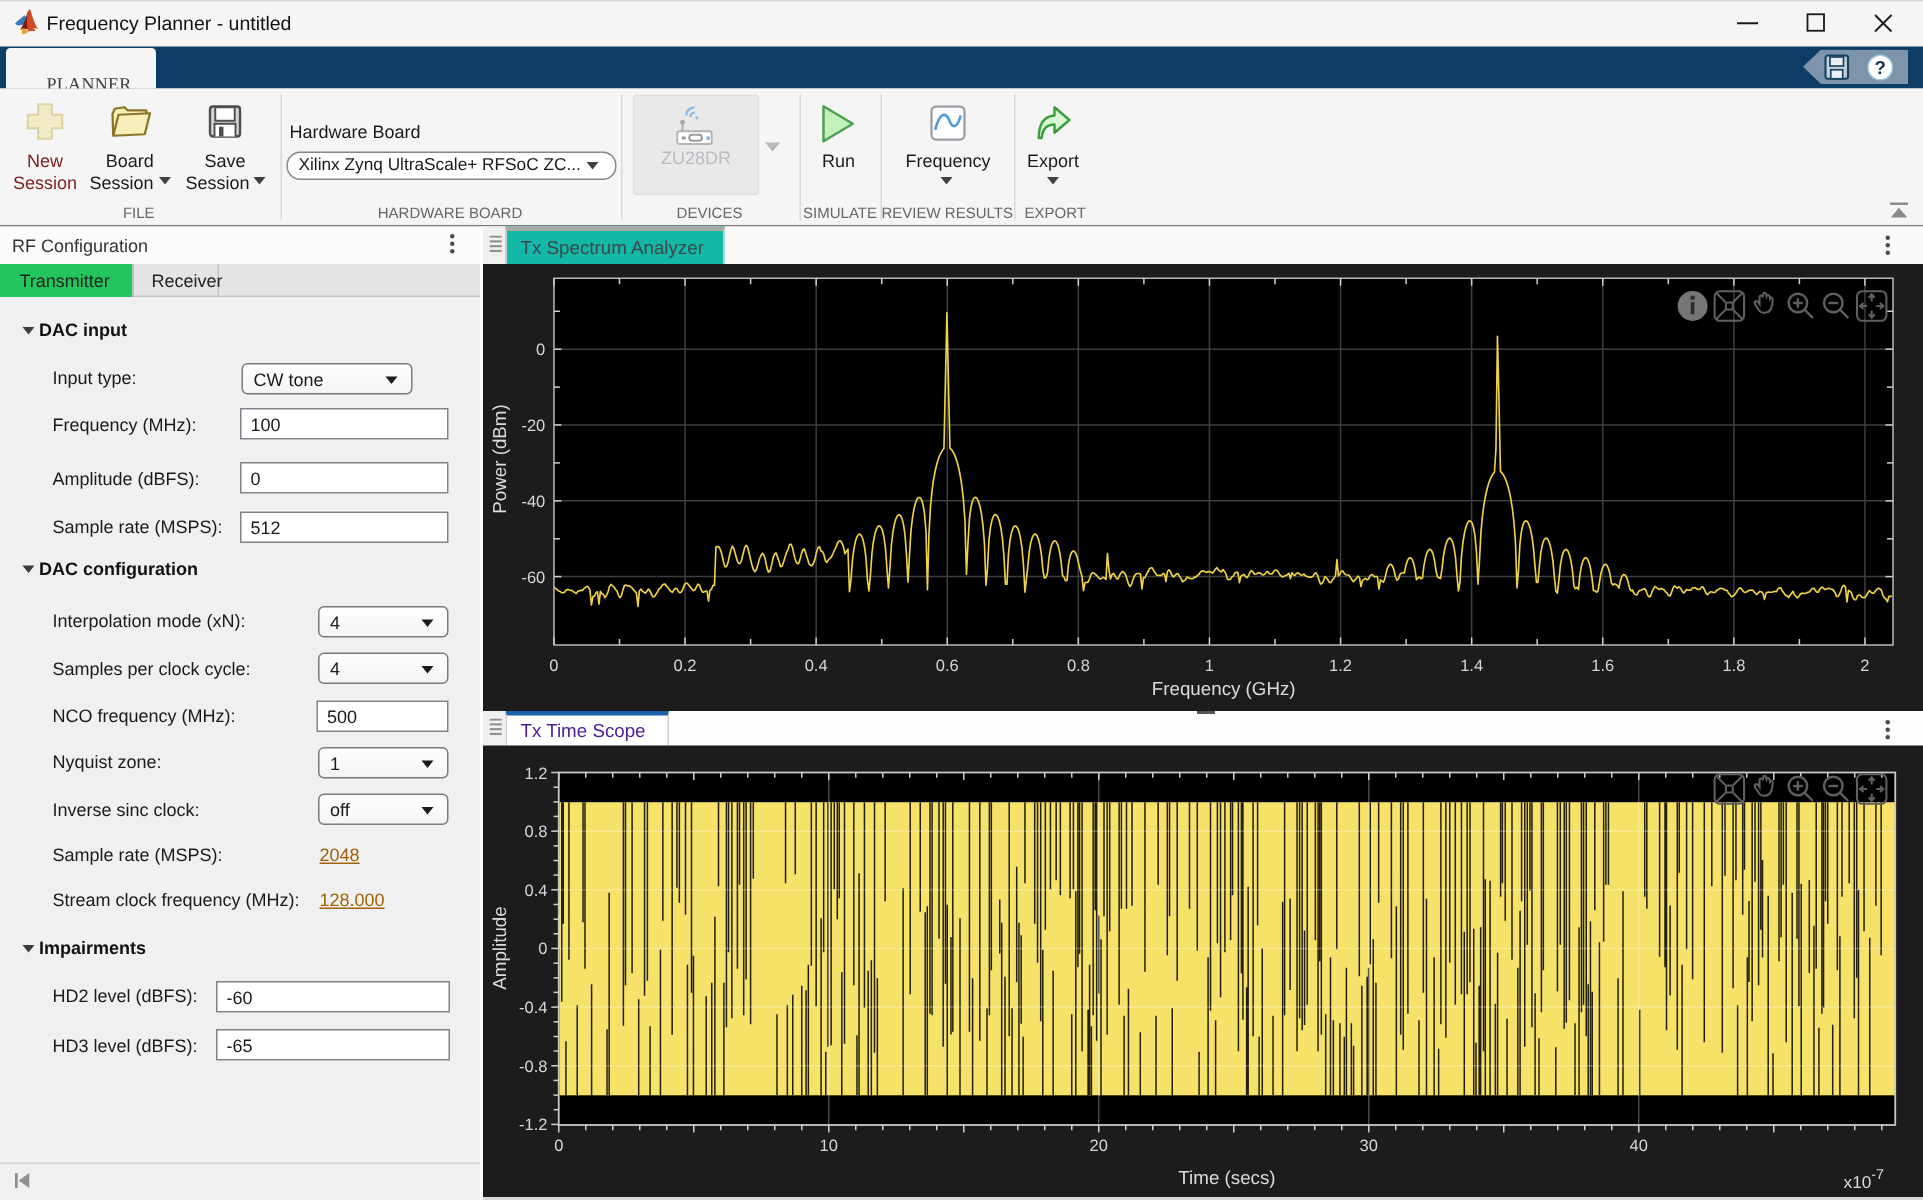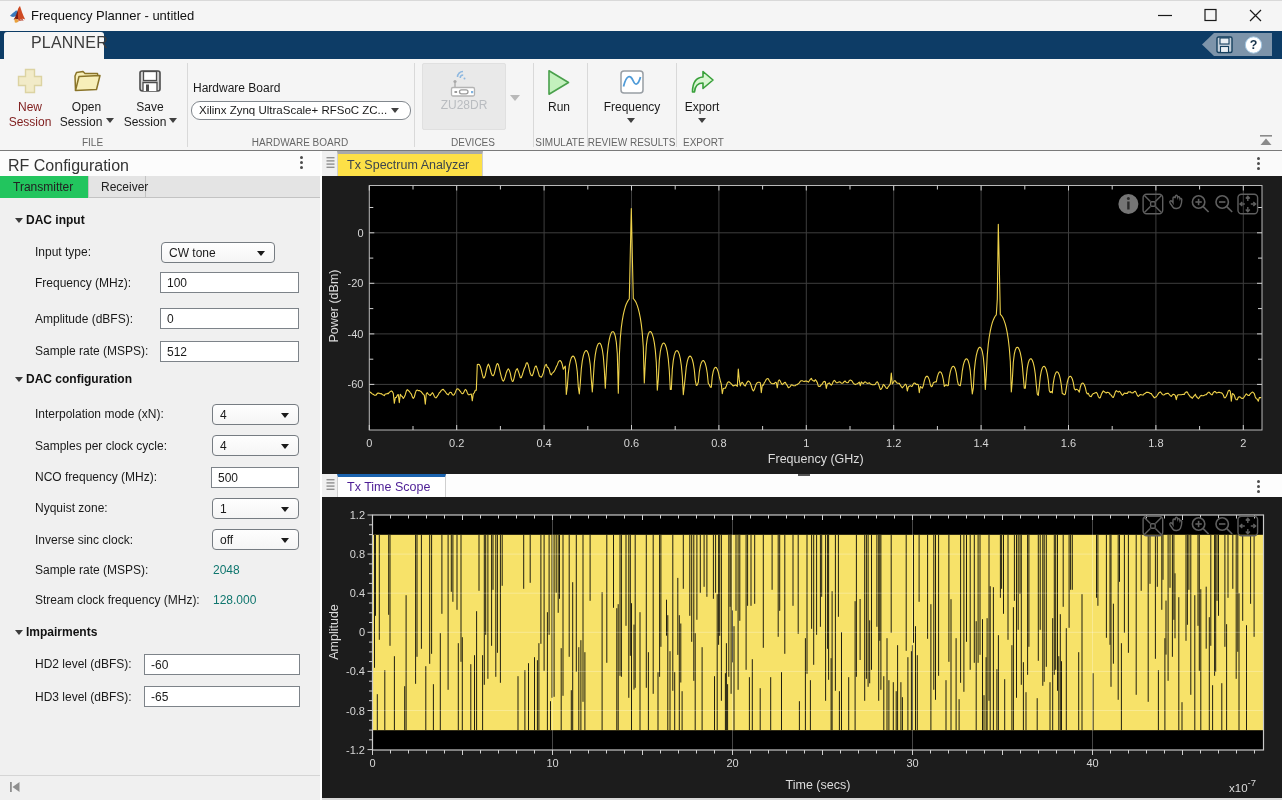--- a/index.html
+++ b/index.html
@@ -8,51 +8,51 @@
   #app { position:relative; width:1282px; height:800px; background:#f0f0f0; }
   .abs { position:absolute; }
 
   
   #titlebar { left:0; top:0; width:1282px; height:31px; background:#f5f5f5; border-top:1px solid #d9d9d9; }
   #title-text { left:31px; top:7.5px; font-size:13px; color:#111; }
 
   
   #bluebar { left:0; top:31px; width:1282px; height:28px; background:#0d3c66; }
   #plannertab { left:4px; top:32px; width:100px; height:27px; background:#f5f5f5; border-radius:3px 3px 0 0; }
-  #plannertab span { position:absolute; left:27px; top:2px; font-size:16px; color:#3c3c3c; letter-spacing:0.2px; }
+  #plannertab span { position:absolute; left:27px; top:17px; font-size:12px; color:#3c3c3c; letter-spacing:0.2px;font-family:Liberation Serif, serif; }
   #qab { left:1202px; top:33px; width:70px; height:23px; background:#7d94aa; clip-path:polygon(12px 0, 100% 0, 100% 100%, 12px 100%, 0 50%); }
 
   
   #toolstrip { left:0; top:59px; width:1282px; height:92px; background:#f5f5f5; border-bottom:1px solid #7a7a7a; }
   .tsep { top:63px; width:1px; height:84px; background:#d9d9d9; }
   .glabel { top:137px; font-size:10px; color:#666; text-align:center; }
   .titem { font-size:12px; color:#1a1a1a; text-align:center; }
   .titem.dis { color:#7f1d1d; }
   .tarrow { width:0; height:0; border-left:4px solid transparent; border-right:4px solid transparent; border-top:5px solid #404040; }
 
   
   #lp-header { left:0; top:151px; width:320px; height:25px; background:#fcfcfc; }
-  #lp-header span { position:absolute; left:8px; top:5.5px; font-size:16px; color:#333; }
+  #lp-header span { position:absolute; left:8px; top:5.5px; font-size:12px; color:#333; }
   #lp-tabs { left:0; top:176px; width:320px; height:22px; background:#e4e4e4; border-bottom:1px solid #c3c3c3; }
   .lp-tab { position:absolute; top:0; height:22px; font-size:12px; color:#222; }
   #lp-body { left:0; top:198px; width:320px; height:577px; background:#f0f0f0; }
   #lp-status { left:0; top:775px; width:320px; height:25px; background:#f0f0f0; border-top:1px solid #d5d5d5; }
   .frm-lab { position:absolute; left:35px; font-size:12px; color:#1a1a1a; }
-  .frm-val { position:absolute; font-size:12px; color:#0f766e; }
+  .frm-val { position:absolute; font-size:12px; color:#a16207;text-decoration:underline; }
   .sect { position:absolute; left:26px; font-size:12px; font-weight:bold; color:#111; }
   .sect-arr { position:absolute; left:15px; width:0; height:0; border-left:4.5px solid transparent; border-right:4.5px solid transparent; border-top:5.5px solid #3c3c3c; }
   .tbox { position:absolute; background:#fff; border:1px solid #7d8389; font-size:12px; color:#1a1a1a; padding-left:6px; display:flex; align-items:center; }
   .combo { position:absolute; background:linear-gradient(#fefefe,#f5f5f5); border:1px solid #767c82; border-radius:4px; font-size:12px; color:#1a1a1a; padding-left:7px; display:flex; align-items:center; }
   .combo:after { content:""; position:absolute; right:9px; top:8px; width:0; height:0; border-left:4.5px solid transparent; border-right:4.5px solid transparent; border-top:5px solid #1a1a1a; }
 
   
   #sep-v { left:320px; top:151px; width:2px; height:649px; background:#fff; }
   #sp-tabs { left:322px; top:151px; width:960px; height:25px; background:#fafafa; }
   #sp-grip { left:322px; top:151px; width:15px; height:25px; background:#f0f0f0; }
-  #sp-tab { left:337px; top:151px; width:146px; height:25px; background:#fde047; border-top:3px solid #a9a9a9; border-left:1px solid #cfcfcf; border-right:1px solid #cfcfcf; }
+  #sp-tab { left:337px; top:151px; width:146px; height:25px; background:#14b8a6; border-top:3px solid #a9a9a9; border-left:1px solid #cfcfcf; border-right:1px solid #cfcfcf; }
   #sp-tab span { position:absolute; left:9px; top:4px; font-size:12.5px; color:#3d454d; }
   #sp-plot { left:322px; top:176px; width:960px; height:298px; background:#1c1c1c; }
   #tp-tabs { left:322px; top:474px; width:960px; height:23px; background:#fdfdfd; }
   #tp-grip { left:322px; top:474px; width:15px; height:23px; background:#f0f0f0; }
   #tp-tab { left:337px; top:474px; width:109px; height:23px; background:#fff; border-top:3px solid #1a62ad; border-left:1px solid #cfcfcf; border-right:1px solid #cfcfcf; }
   #tp-tab span { position:absolute; left:9px; top:3px; font-size:12.5px; color:#4c1d95; }
   #tp-plot { left:322px; top:497px; width:960px; height:301px; background:#1c1c1c; }
   #bottom-line { left:322px; top:798px; width:960px; height:2px; background:#d9d9d9; }
 
   .vdots { position:absolute; width:3px; }
@@ -93,21 +93,21 @@
   <div class="abs" id="toolstrip"></div>
 
   <svg class="abs" style="left:17px;top:68px" width="26" height="26" viewBox="0 0 26 26">
     <path d="M8.5 1.5 h9 v7 h7 v9 h-7 v7 h-9 v-7 h-7 v-9 h7 Z" fill="#f2ebc8" stroke="#dcd3a2" stroke-width="1.4"></path>
   </svg>
   <div class="abs titem dis" style="left:2px;top:100px;width:56px;line-height:14.5px">New<br>Session</div>
   <svg class="abs" style="left:73px;top:69px" width="28" height="24" viewBox="0 0 28 24">
     <path d="M2.5 21.5 L2 7 L3.5 3.5 L10 2.5 L12 4.5 L24.5 4.5 L25 8" fill="#f7efb9" stroke="#8a7428" stroke-width="1.5" stroke-linejoin="round"></path>
     <path d="M2.5 21.5 L6 7.5 L27 6.5 L23.5 20.5 Z" fill="#f7efb9" stroke="#8a7428" stroke-width="1.5" stroke-linejoin="round"></path>
   </svg>
-  <div class="abs titem" style="left:58px;top:100px;width:57px">Open</div>
+  <div class="abs titem" style="left:58px;top:100px;width:57px">Board</div>
   <div class="abs titem" style="left:53px;top:114.5px;width:56px">Session</div>
   <div class="abs tarrow" style="left:106px;top:118px"></div>
   <svg class="abs" style="left:138px;top:69px" width="24" height="24" viewBox="0 0 24 24">
     <path d="M2 4 Q2 2 4 2 L20 2 Q22 2 22 4 L22 20 Q22 22 20 22 L4.5 22 Q2 22 2 19.5 Z" fill="#d6d6d6" stroke="#4d4d4d" stroke-width="1.6"></path>
     <rect x="5.5" y="2.5" width="13" height="9" fill="#fff" stroke="#4d4d4d" stroke-width="1.3"></rect>
     <path d="M5 22 L5 13.5 L19 13.5 L19 22" fill="#fff" stroke="#4d4d4d" stroke-width="1.3"></path>
     <rect x="8" y="15.5" width="3" height="6.5" fill="#4d4d4d"></rect>
   </svg>
   <div class="abs titem" style="left:122px;top:100px;width:56px">Save</div>
   <div class="abs titem" style="left:117px;top:114.5px;width:56px">Session</div>

